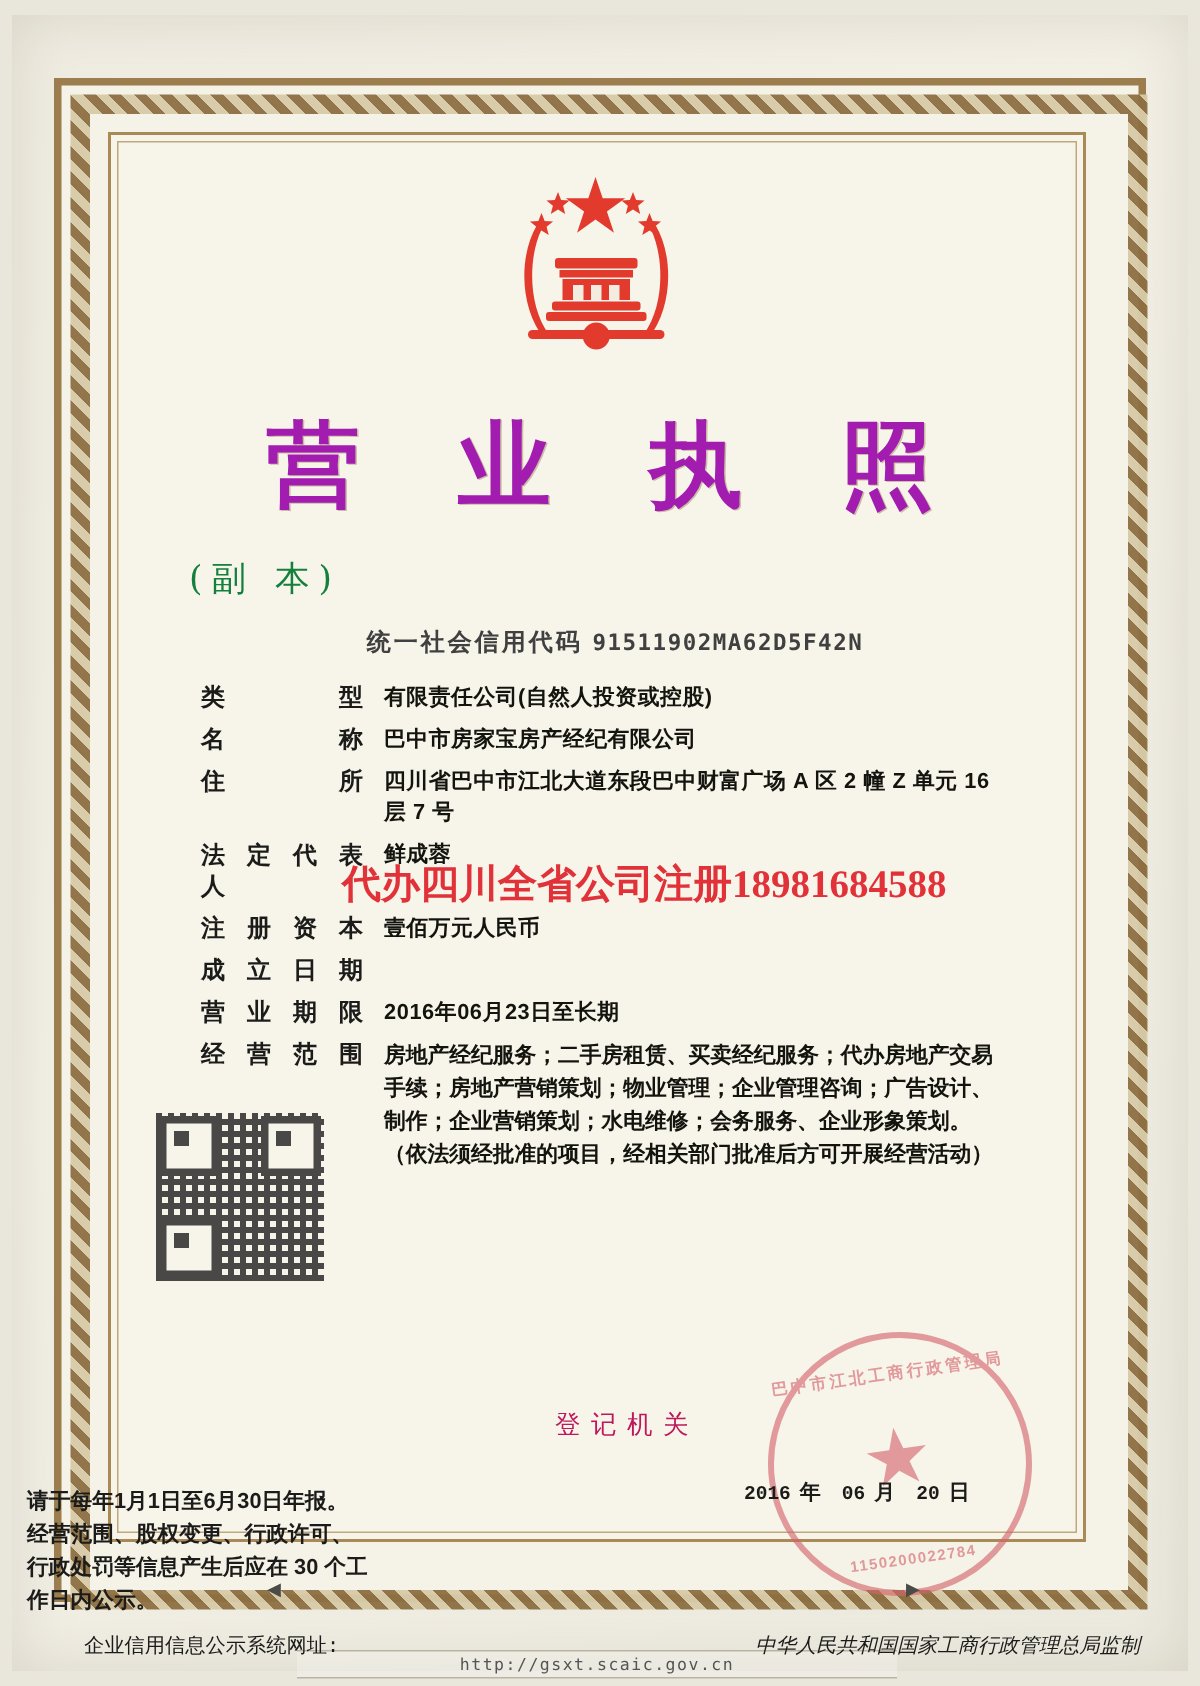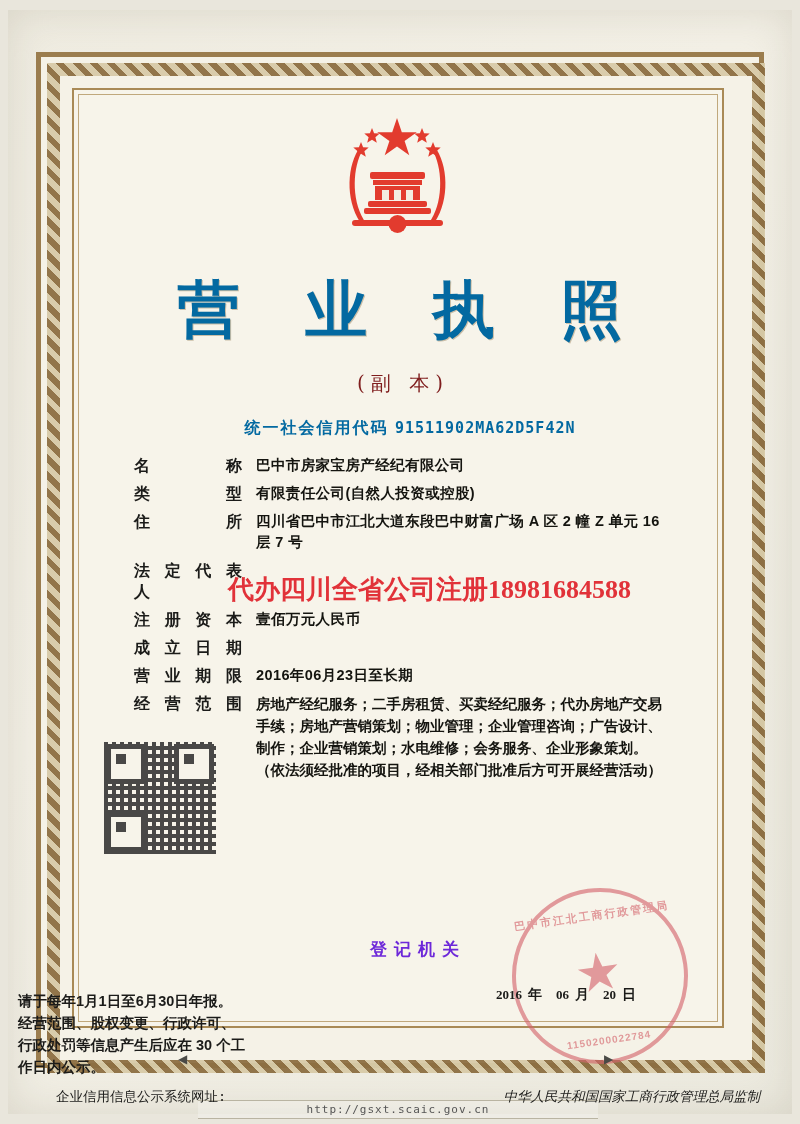--- a/index.html
+++ b/index.html
@@ -73,43 +73,42 @@
   
   .doc-title {
     position: absolute;
     left: 120px; top: 268px;
     width: 560px;
     text-align: center;
     font-family: "DejaVu Serif", serif;
     font-size: 62px;
     font-weight: bold;
     letter-spacing: 22px;
-    color: #0369a1;
+    color: #a21caf;
     text-indent: 22px;
     text-shadow: 1px 1px 0 rgba(120,90,40,.35);
   }
   .doc-subtitle {
     position: absolute;
     left: 120px; top: 370px;
     width: 560px;
-    text-align: center;
     font-family: "DejaVu Serif", serif;
-    font-size: 20px;
-    color: #7f1d1d;
+    font-size: 23px;
+    color: #15803d;
     letter-spacing: 6px;
     text-indent: 6px;
   }
   .credit-code {
     position: absolute;
     left: 120px; top: 418px;
     width: 580px;
     text-align: center;
     font-size: 16px;
     font-weight: bold;
-    color: #0369a1;
+    color: #404040;
     letter-spacing: 2px;
   }
   .credit-code .code-val {
     letter-spacing: 1px;
     font-family: "DejaVu Sans Mono", monospace;
     font-size: 15px;
   }
 
   
   .fields {
@@ -185,22 +184,22 @@
   }
   .qr .e1 { left: 2px;  top: 2px; }
   .qr .e2 { right: 2px; top: 2px; }
   .qr .e3 { left: 2px;  bottom: 2px; }
 
   
   .registry {
     position: absolute;
     left: 370px; top: 938px;
     font-size: 17px;
-    font-weight: bold;
-    color: #6d28d9;
+    font-weight: normal;
+    color: #be185d;
     letter-spacing: 7px;
   }
   .seal {
     position: absolute;
     left: 512px; top: 888px;
     width: 168px; height: 168px;
     border: 4px solid #d4636b;
     border-radius: 50%;
     opacity: .62;
     transform: rotate(-8deg);
@@ -231,21 +230,21 @@
   .date-line {
     position: absolute;
     left: 496px; top: 986px;
     width: 200px;
     display: flex;
     align-items: baseline;
     font-size: 14px;
     color: #1b1b19;
     font-weight: bold;
   }
-  .date-line .d-num { font-family: Liberation Serif, serif; font-size: 13px;}
+  .date-line .d-num { font-family: Liberation Mono, monospace; font-size: 13px;}
   .date-line .d-unit { font-size: 14px; margin: 0 14px 0 6px; }
 
   
   .notice {
     position: absolute;
     left: 18px; top: 990px;
     width: 230px;
     font-size: 14.5px;
     line-height: 22px;
     color: #1b1b19;
@@ -333,33 +332,34 @@
   <div class="doc-title">营 业 执 照</div>
   <div class="doc-subtitle">(副 本)</div>
 
   <div class="credit-code">
     <span>统一社会信用代码</span>
     <span class="code-val">91511902MA62D5F42N</span>
   </div>
 
   <div class="fields">
     <div class="row">
+      <div class="row-label">类型</div>
+      <div class="row-value">有限责任公司(自然人投资或控股)</div>
+    </div>
+    <div class="row">
       <div class="row-label">名称</div>
       <div class="row-value">巴中市房家宝房产经纪有限公司</div>
     </div>
     <div class="row">
-      <div class="row-label">类型</div>
-      <div class="row-value">有限责任公司(自然人投资或控股)</div>
-    </div>
-    <div class="row">
       <div class="row-label">住所</div>
       <div class="row-value">四川省巴中市江北大道东段巴中财富广场 A 区 2 幢 Z 单元 16 层 7 号</div>
     </div>
     <div class="row">
       <div class="row-label">法定代表人</div>
+      <div class="row-value">鲜成蓉</div>
     </div>
     <div class="row">
       <div class="row-label">注册资本</div>
       <div class="row-value">壹佰万元人民币</div>
     </div>
     <div class="row">
       <div class="row-label">成立日期</div>
     </div>
     <div class="row">
       <div class="row-label">营业期限</div>

